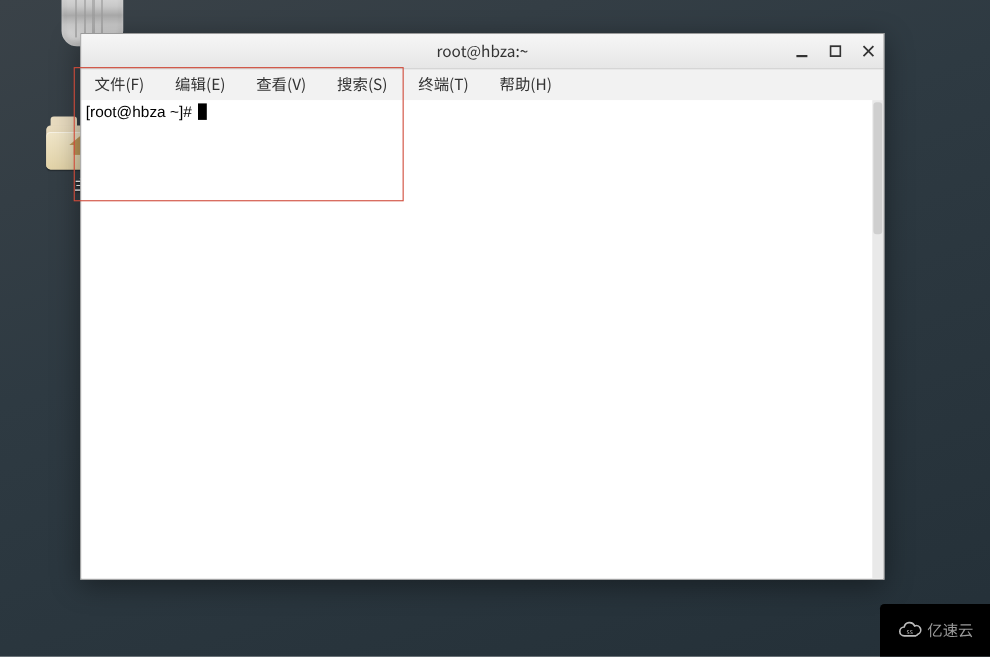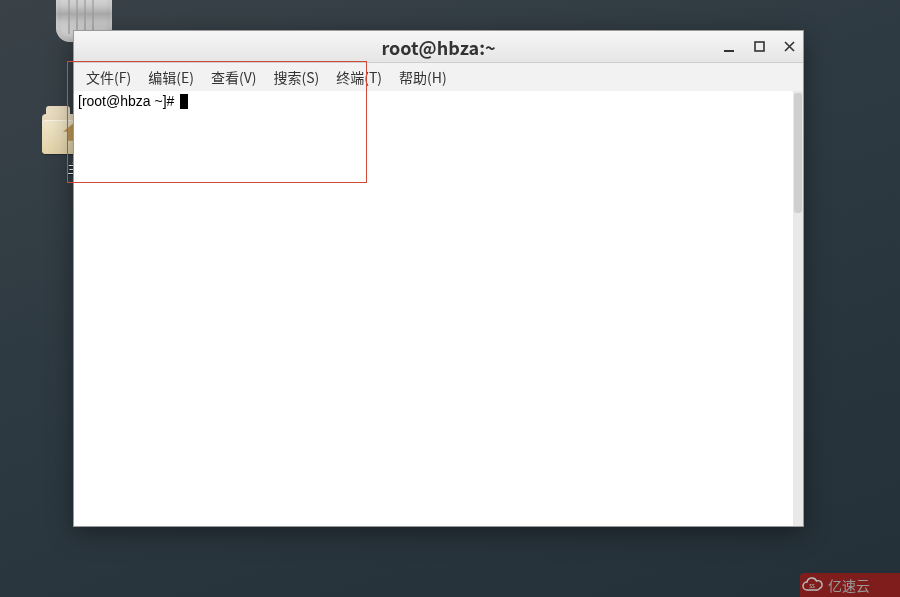--- a/index.html
+++ b/index.html
@@ -79,35 +79,35 @@
     border: 1px solid #9a9a9a;
     box-shadow: 0 6px 24px rgba(0,0,0,0.4);
     display: flex; flex-direction: column;
   }
   .titlebar {
     height: 32px;
     background: linear-gradient(180deg,#f6f6f6 0%,#e6e6e6 100%);
     border-bottom: 1px solid #cfcfcf;
     display:flex; align-items:center; justify-content:center;
     position:relative;
-    font-size:18px; font-weight:bold; color:#333;
+    font-size:14px; font-weight:normal; color:#333;
   }
   .win-controls {
     position:absolute; right:6px; top:0; height:100%;
     display:flex; align-items:center; gap:14px;
   }
   .win-btn {
     width:16px; height:16px; display:flex; align-items:center; justify-content:center;
     font-size:12px; color:#333; cursor:pointer;
   }
   .win-btn svg { display:block; }
   .menubar {
     height: 28px;
     background:#f2f2f2;
-    display:flex; align-items:center; gap:5px;
+    display:flex; align-items:center; gap:16px;
     padding: 0 6px;
     font-size:14px; color:#333;
   }
   .menu-item { padding: 2px 6px; cursor:pointer; }
   .terminal-body {
     flex:1;
     background:#ffffff;
     position:relative;
     font-family: Liberation Sans, sans-serif;
     font-size:14px; color:#000;
@@ -133,23 +133,23 @@
     position:absolute;
     left:67px; top:61px;
     width:300px; height:122px;
     border:1px solid #d04a3a;
     pointer-events:none;
   }
 
   
   .watermark {
     position:absolute; right:0; bottom:0;
-    width:100px; height:24px;
-    background:#7f1d1d;
-    display:flex; align-items:center; 
+    width:100px; height:48px;
+    background:#000000;
+    display:flex; align-items:center; justify-content:center;
     gap:4px;
     color:#999; font-size:14px;
     border-top-left-radius:4px;
   }
   .watermark svg { flex:none; }
 </style>
 </head>
 <body>
 
 <div class="desktop-icon" style="left:44px; top:-14px;">

